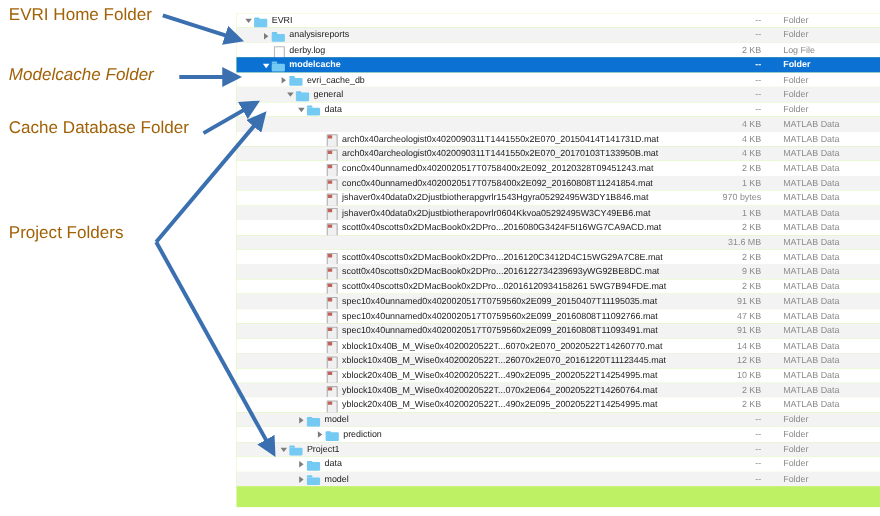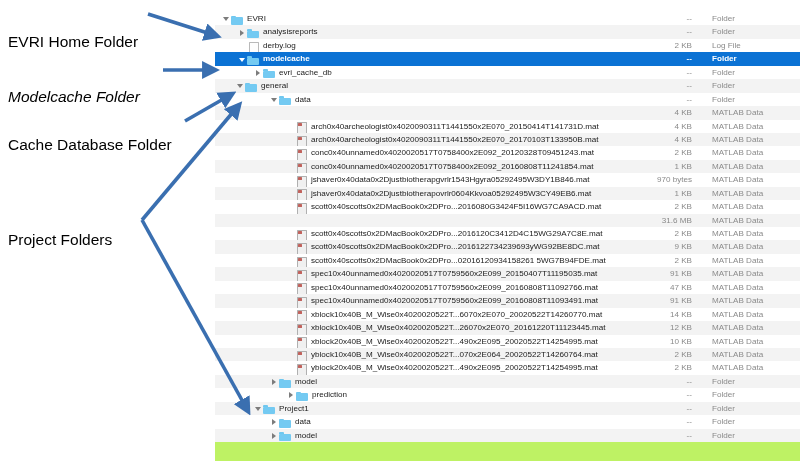--- a/index.html
+++ b/index.html
@@ -150,23 +150,22 @@
   #annotations {
     position: absolute;
     left: 0; top: 0;
     width: 800px; height: 469px;
     pointer-events: none;
   }
   .anno-label {
     position: absolute;
     font-family: "Liberation Sans", sans-serif;
     font-size: 15.5px;
-    color: #000000;
+    color: #a16207;
     white-space: nowrap;
-    margin-top: 28px;
   }
   #anno-evri       { left: 8px;  top: 5px; }
   #anno-modelcache { left: 8px;  top: 60px; font-style: italic; }
   #anno-cachedb    { left: 8px;  top: 108px; }
   #anno-projects   { left: 8px;  top: 203px; }
 
   svg#arrows {
     position: absolute;
     left: 0; top: 0;
   }
@@ -214,21 +213,21 @@
     <div class="row">
       <div class="name-cell" style="left: 39px;">
         <span class="twisty closed"></span>
         <span class="icon folder"></span>
         <span class="label">evri_cache_db</span>
       </div>
       <span class="size">--</span>
       <span class="kind">Folder</span>
     </div>
     <div class="row alt">
-      <div class="name-cell" style="left: 21px;">
+      <div class="name-cell" style="left: 45px;">
         <span class="twisty open"></span>
         <span class="icon folder"></span>
         <span class="label">general</span>
       </div>
       <span class="size">--</span>
       <span class="kind">Folder</span>
     </div>
     <div class="row">
       <div class="name-cell" style="left: 55px;">
         <span class="twisty open"></span>

